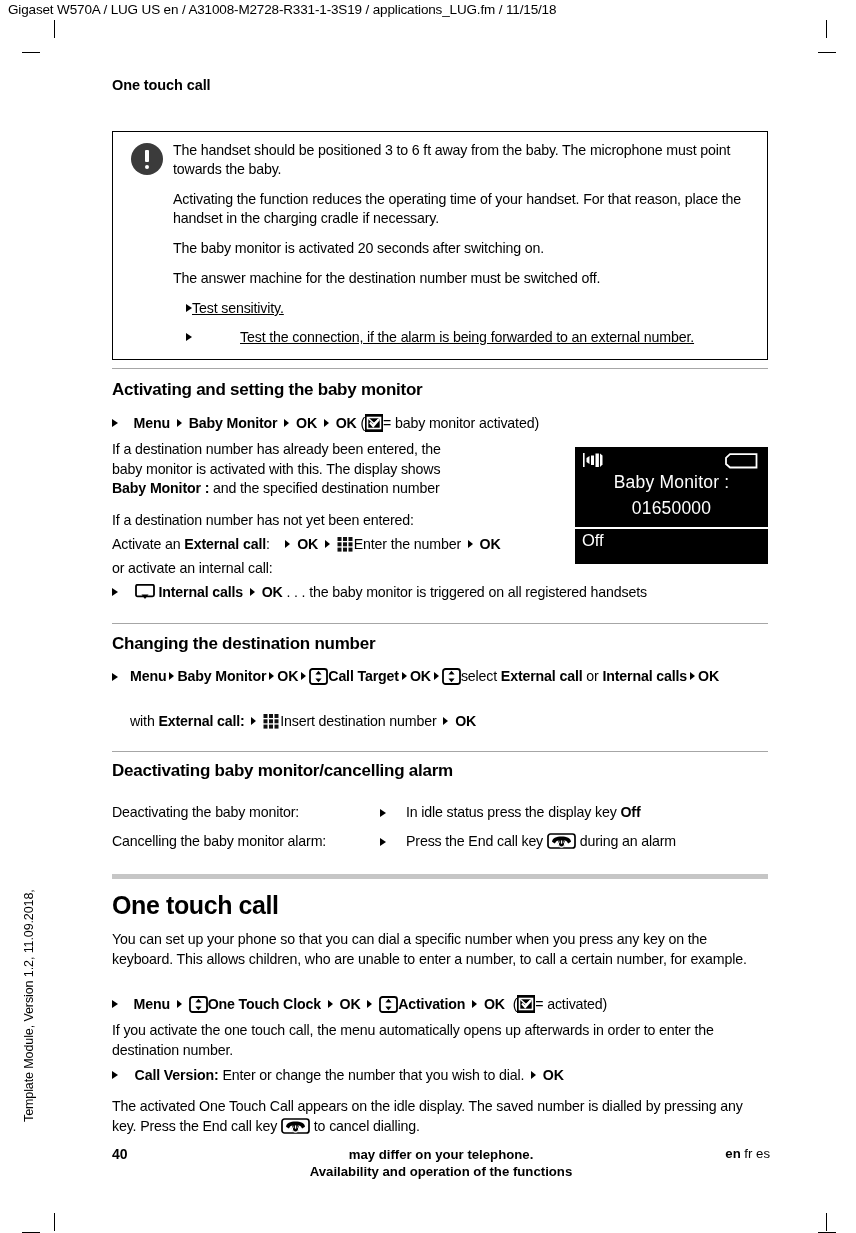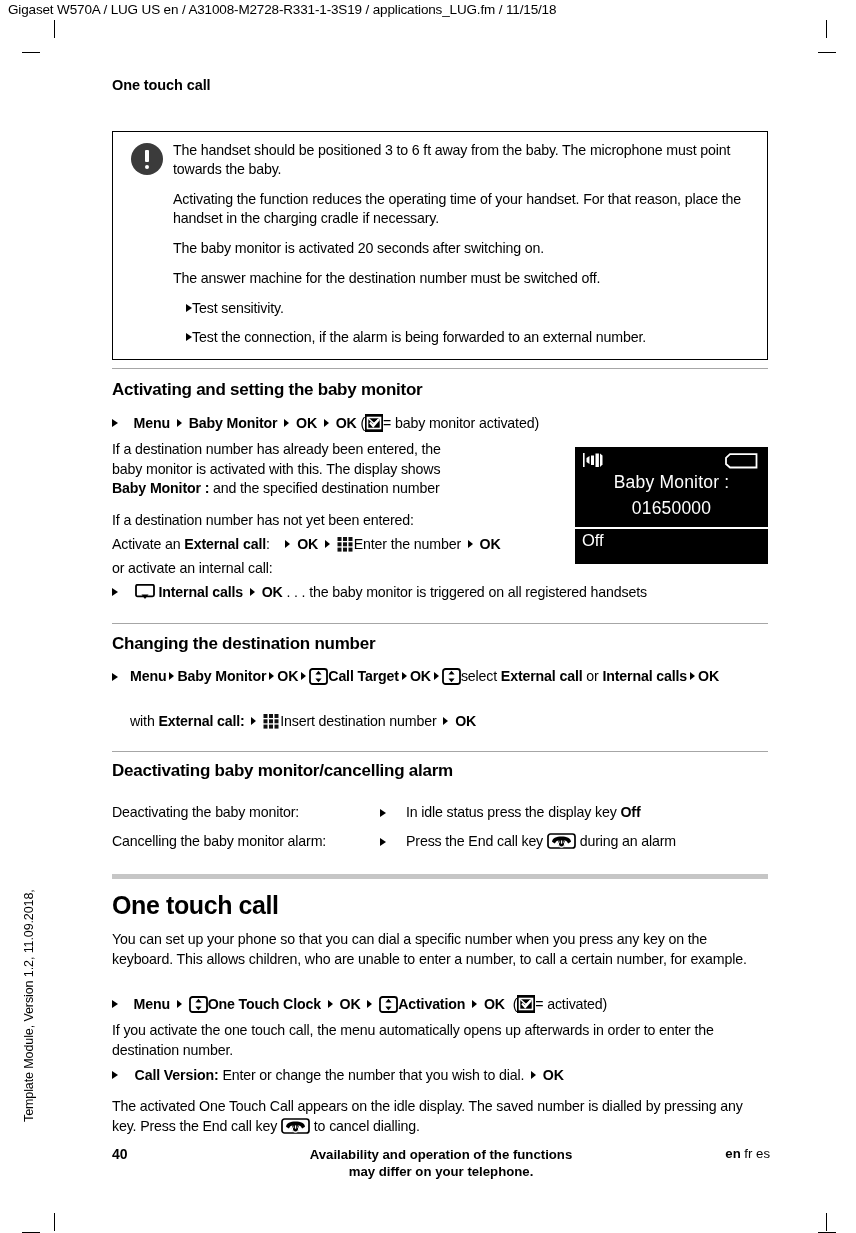--- a/index.html
+++ b/index.html
@@ -115,22 +115,23 @@
     letter-spacing: -0.15px;
   }
   .note-body p {
     margin: 0 0 11px 0;
   }
   .note-body p:last-child { margin-bottom: 0; }
   .note-li {
     display: flex;
     margin: 0 0 10px 0;
     padding-left: 13px;
-  }
-  .note-li:last-child { margin-bottom: 2px; }
+    text-decoration: underline;
+  }
+  .note-li:last-child { margin-bottom: 2px; gap: 48px; }
   .note-li .tri { flex: 0 0 20px; }
 
   
   .rule-thin {
     position: absolute;
     left: 0;
     width: 656px;
     height: 1px;
     background: #a6a6a6;
   }
@@ -562,19 +563,19 @@
           <path d="M5 8.8 C5 5.2, 9.5 3.4, 14.5 3.4 C19.5 3.4, 24 5.2, 24 8.8 L21.2 10.6 L19.6 8.2 C17.9 7.4, 11.1 7.4, 9.4 8.2 L7.8 10.6 Z" fill="#000"></path>
           <circle cx="14.5" cy="10.4" r="3.6" fill="#000"></circle>
           <rect x="13.9" y="7.4" width="1.3" height="3.3" fill="#fff"></rect>
           <path d="M12.6 8.6 A3.1 3.1 0 1 0 16.4 8.6" fill="none" stroke="#fff" stroke-width="1.1"></path>
         </svg></span><span> to cancel dialling.</span>
   </div>
 
   <div class="footer">
     <div class="ft-page">40</div>
     <div class="ft-center">
+      <div>may differ on your telephone.</div>
       <div>Availability and operation of the functions</div>
-      <div>may differ on your telephone.</div>
     </div>
     <div class="ft-lang"><span class="cur">en</span><span> fr es</span></div>
   </div>
 
 </div>
 
 </body></html>

